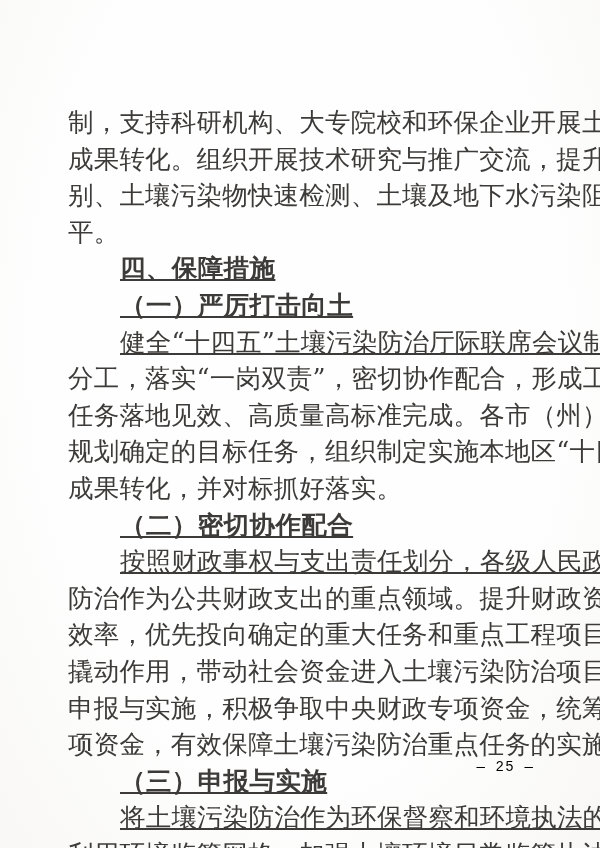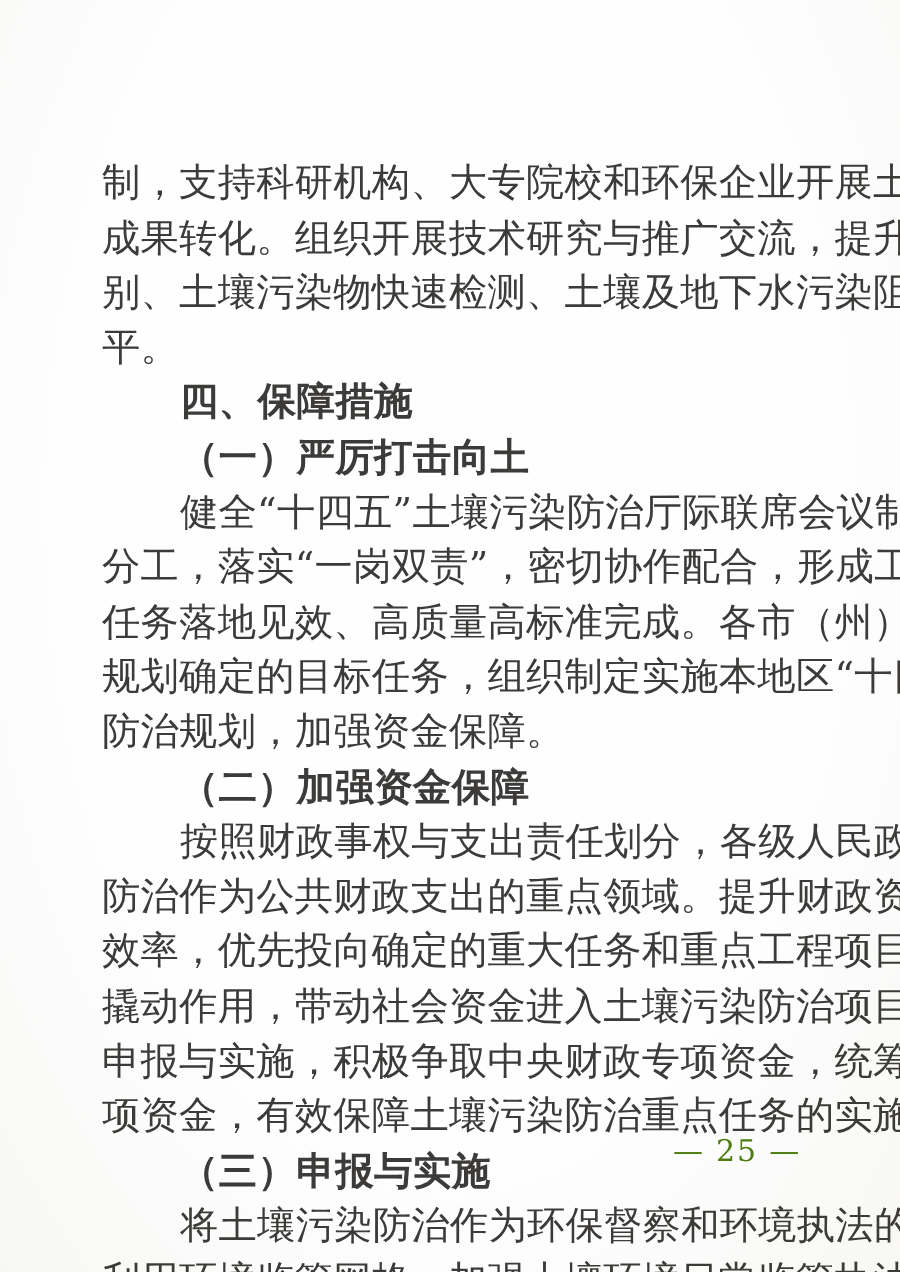--- a/index.html
+++ b/index.html
@@ -42,32 +42,33 @@
     color: #3c3b39;
     white-space: pre;
     letter-spacing: 0.2px;
     text-rendering: optimizeLegibility;
     -webkit-font-smoothing: antialiased;
   }
   .line.heading {
     font-weight: bold;
     letter-spacing: 0.4px;
   }
-  .line.indent-2 { padding-left: 52px; }
+  .line.indent-2 { padding-left: 52px; text-decoration: underline; }
 
   .page-number {
     position: absolute;
     right: 66px;
     top: 754px;
-    font-size: 20px;
+    font-size: 14px;
     line-height: 26px;
-    color: #4d7c0f;
+    color: #000000;
     letter-spacing: 1.2px;
     white-space: pre;
     z-index: 1;
+    font-family: Liberation Mono, monospace;
   }
 </style>
 </head>
 <body>
 
 <div class="page">
 
   <div class="text-column">
 
     <div class="line">制，支持科研机构、大专院校和环保企业开展土壤污染防治技术</div>
@@ -75,23 +76,23 @@
     <div class="line">别、土壤污染物快速检测、土壤及地下水污染阻隔等风险管控水</div>
     <div class="line">平。</div>
 
     <div class="line heading indent-2">四、保障措施</div>
     <div class="line heading indent-2">（一）严厉打击向土</div>
 
     <div class="line indent-2">健全“十四五”土壤污染防治厅际联席会议制度，按照职责</div>
     <div class="line">分工，落实“一岗双责”，密切协作配合，形成工作合力，确保</div>
     <div class="line">任务落地见效、高质量高标准完成。各市（州）人民政府要根据</div>
     <div class="line">规划确定的目标任务，组织制定实施本地区“十四五”土壤污染</div>
-    <div class="line">防治规划，加强资金保障。</div>
+    <div class="line">成果转化，并对标抓好落实。</div>
 
-    <div class="line heading indent-2">（二）加强资金保障</div>
+    <div class="line heading indent-2">（二）密切协作配合</div>
 
     <div class="line indent-2">按照财政事权与支出责任划分，各级人民政府要把土壤污染</div>
     <div class="line">防治作为公共财政支出的重点领域。提升财政资金分配精准度和</div>
     <div class="line">效率，优先投向确定的重大任务和重点工程项目，发挥财政资金</div>
     <div class="line">撬动作用，带动社会资金进入土壤污染防治项目。加强项目入库</div>
     <div class="line">申报与实施，积极争取中央财政专项资金，统筹省级生态环保专</div>
     <div class="line">项资金，有效保障土壤污染防治重点任务的实施。</div>
 
     <div class="line heading indent-2">（三）申报与实施</div>
 

